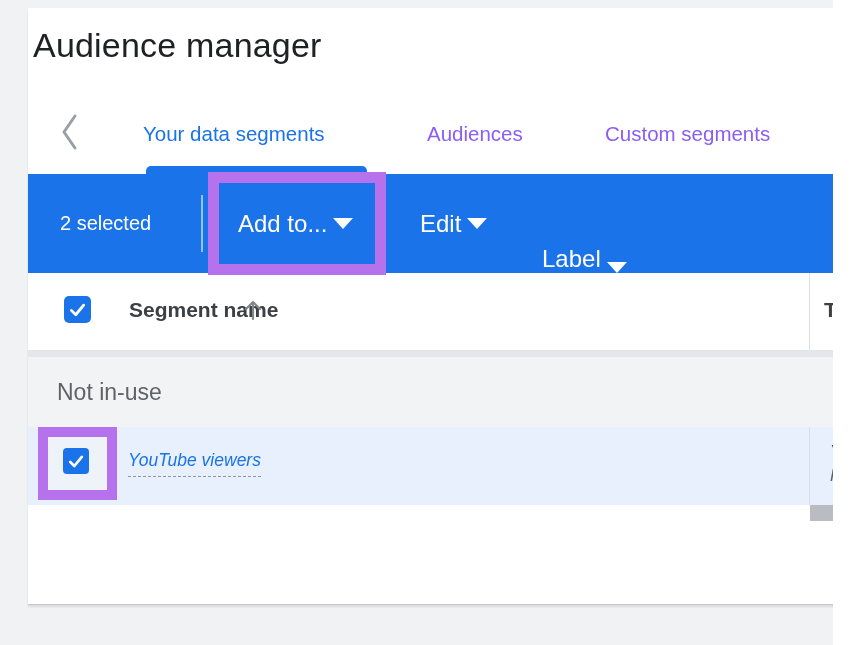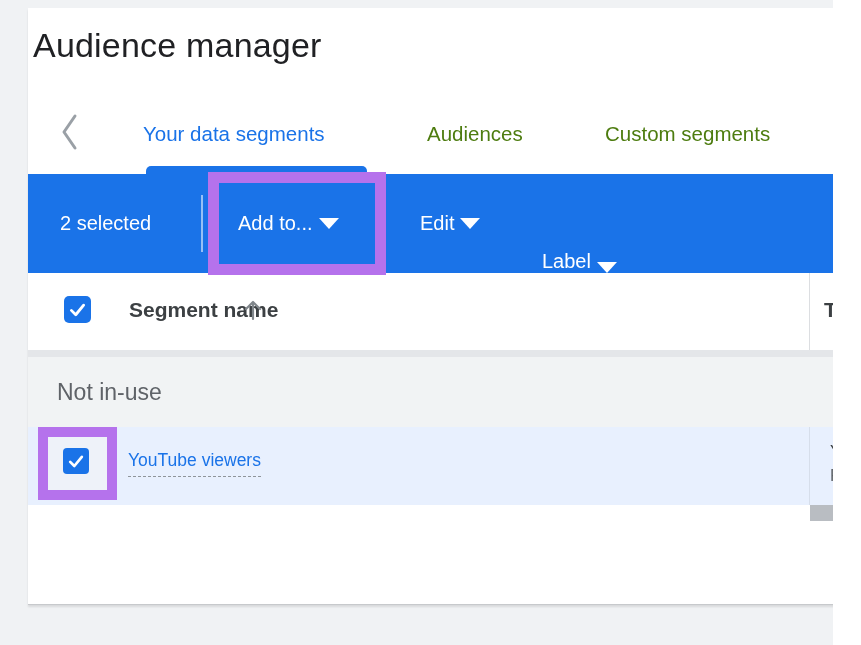--- a/index.html
+++ b/index.html
@@ -27,37 +27,37 @@
   .back-btn{
     left:54px;top:110px;width:32px;height:44px;
     display:flex;align-items:center;justify-content:center;
     cursor:pointer;background:transparent;border:0;padding:0;
   }
   .tab{
     top:114px;height:40px;line-height:40px;
     font-size:20.5px;font-weight:500;white-space:nowrap;cursor:pointer;
   }
   .tab.active{color:#1a73e8;}
-  .tab.inactive{color:#4d7c0f;}
+  .tab.inactive{color:#8b5cf6;}
   .tab-indicator{
     left:146px;top:166px;width:221px;height:9px;
     background:#1a73e8;border-radius:5px 5px 0 0;
   }
   .action-bar{
     left:28px;top:174px;width:833px;height:99px;
     background:#1a73e8;color:#ffffff;
   }
   .bar-text{
     position:absolute;top:0;height:99px;line-height:99px;
     font-size:20px;white-space:nowrap;
   }
   .bar-btn{
     position:absolute;top:0;height:99px;
     display:flex;align-items:center;gap:6px;
-    font-size:20px;font-weight:500;color:#fff;
+    font-size:24px;font-weight:500;color:#fff;
     background:transparent;border:0;padding:0;cursor:pointer;
     font-family:"Liberation Sans", sans-serif;
   }
   .bar-divider{
     position:absolute;left:173px;top:21px;width:2px;height:57px;
     background:rgba(255,255,255,.55);
   }
   .caret{
     width:0;height:0;
     border-left:10px solid transparent;
@@ -94,21 +94,21 @@
   .vcol-divider{left:809px;top:273px;width:1px;height:77px;background:#dcdee1;}
   .divider-strip{left:28px;top:350px;width:833px;height:7px;background:#e4e6e9;}
   .section-band{
     left:28px;top:357px;width:833px;height:70px;background:#f1f3f4;
   }
   .section-label{
     position:absolute;left:29px;top:0;height:70px;line-height:70px;
     font-size:23px;color:#5f6368;white-space:nowrap;
   }
   .data-row{
-    left:28px;top:427px;width:833px;height:78px;background:#e8f0fe;
+    left:28px;top:427px;width:833px;height:78px;background:#e8f0fe;font-style:italic;
   }
   .row-divider{position:absolute;left:781px;top:0;width:1px;height:78px;background:rgba(60,64,67,.10);}
   .segment-link{
     position:absolute;left:100px;top:23px;
     font-size:17.5px;line-height:21px;color:#1a73e8;
     text-decoration:none;white-space:nowrap;
     padding-bottom:5px;border-bottom:1.6px dashed #8f959b;
     cursor:pointer;
   }
   .type-cell{

